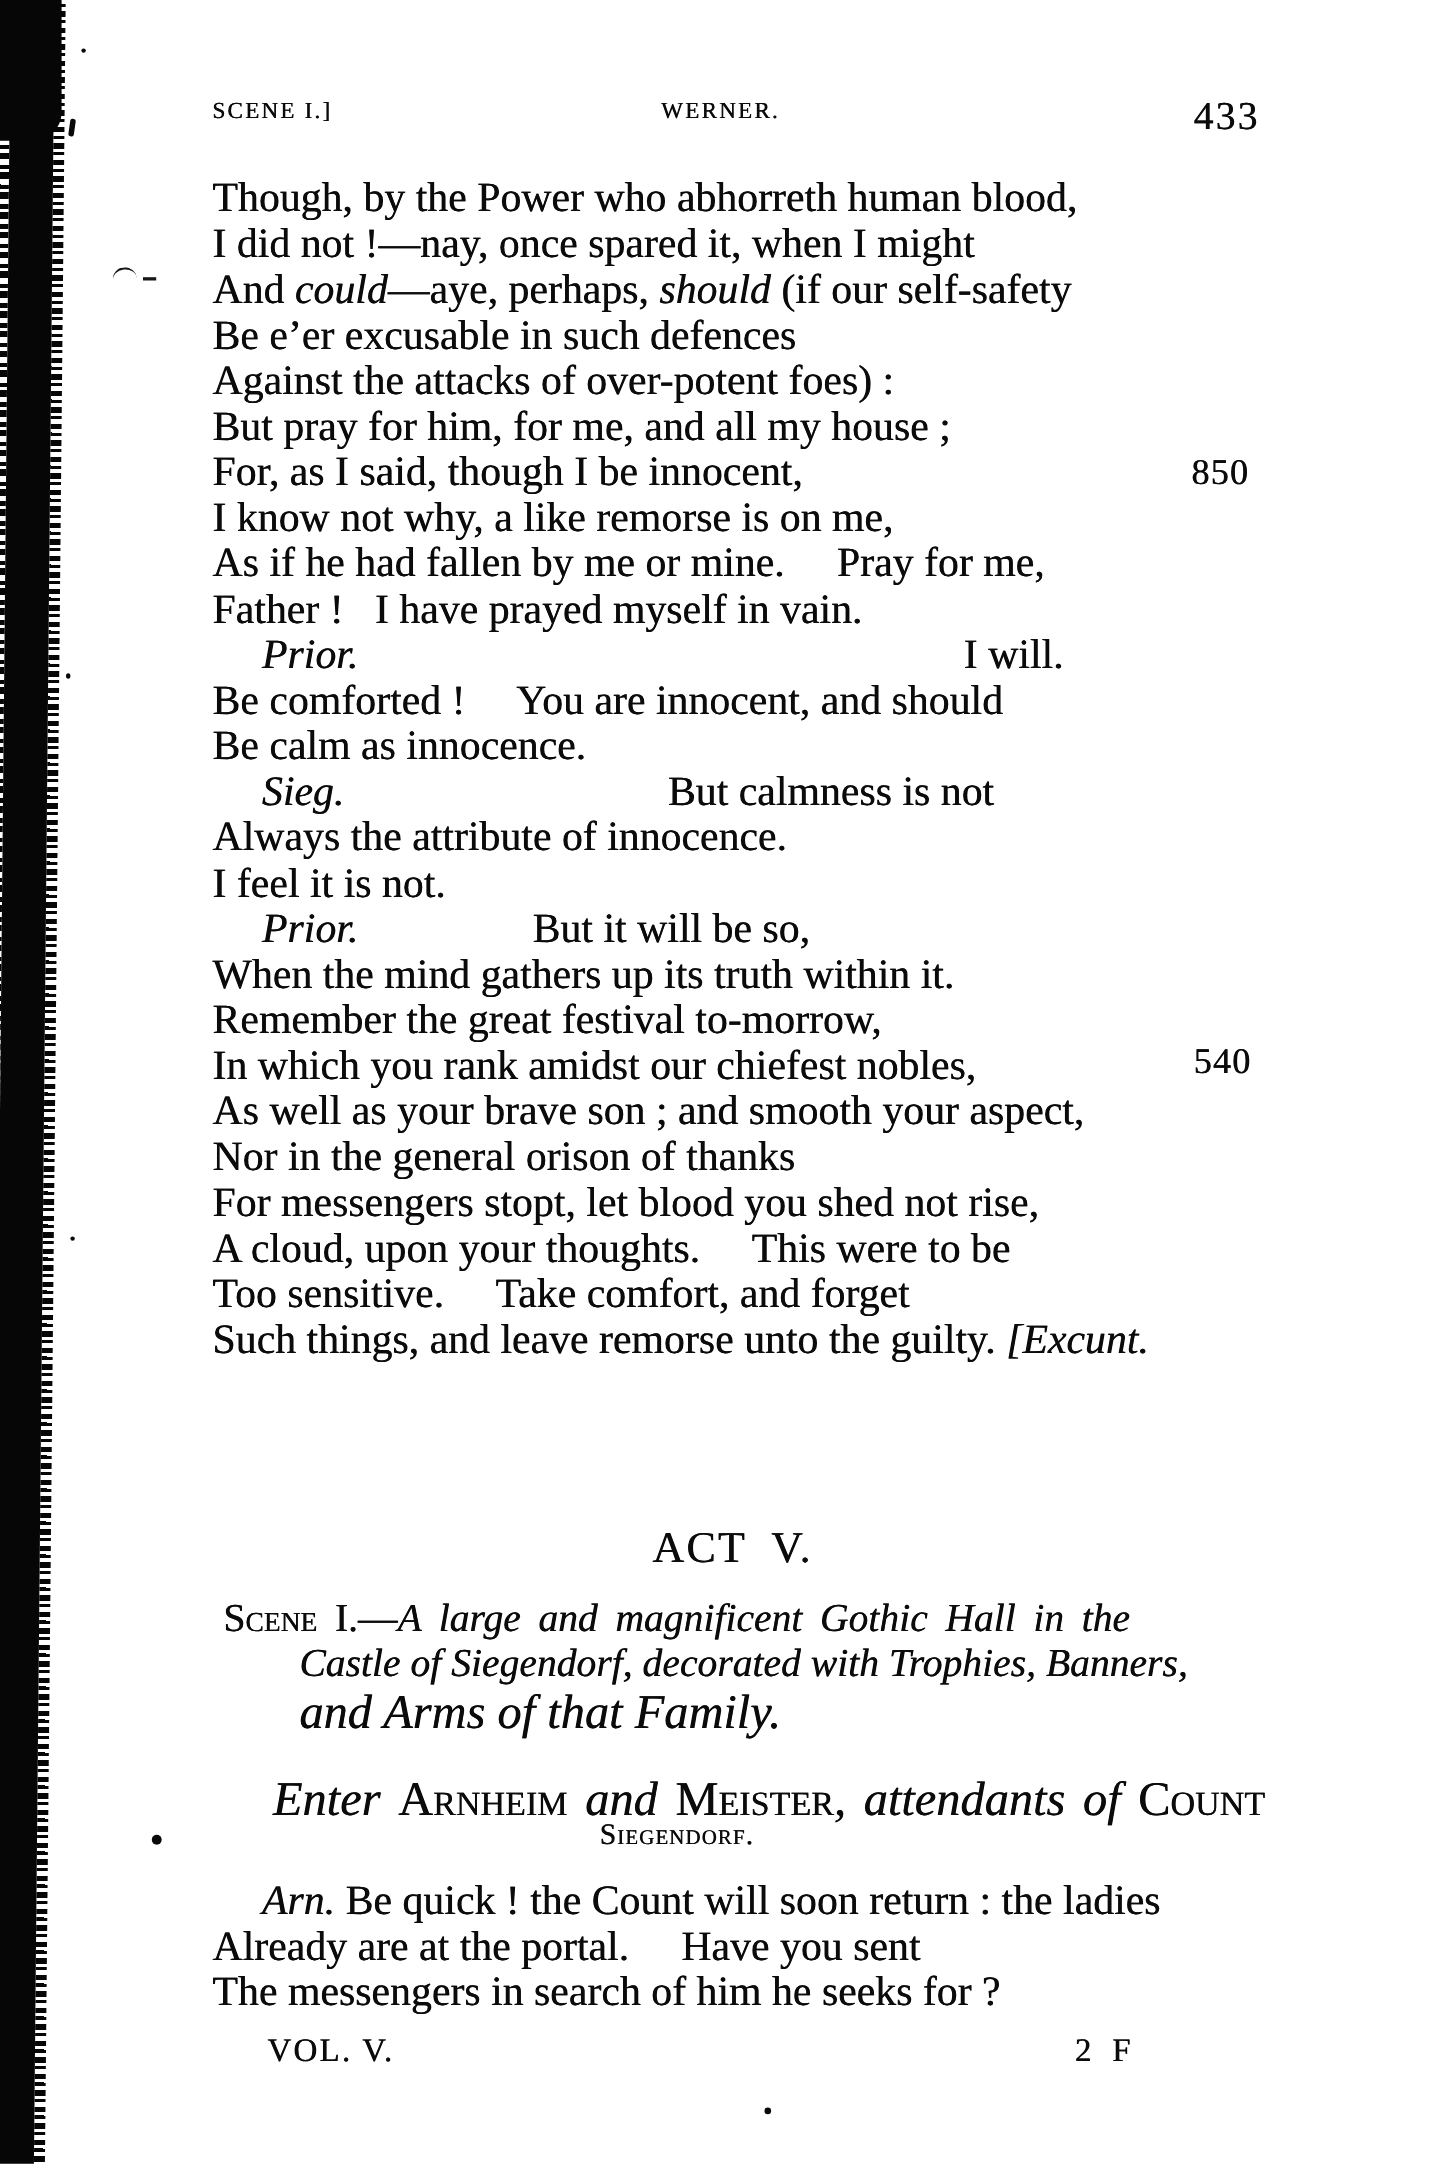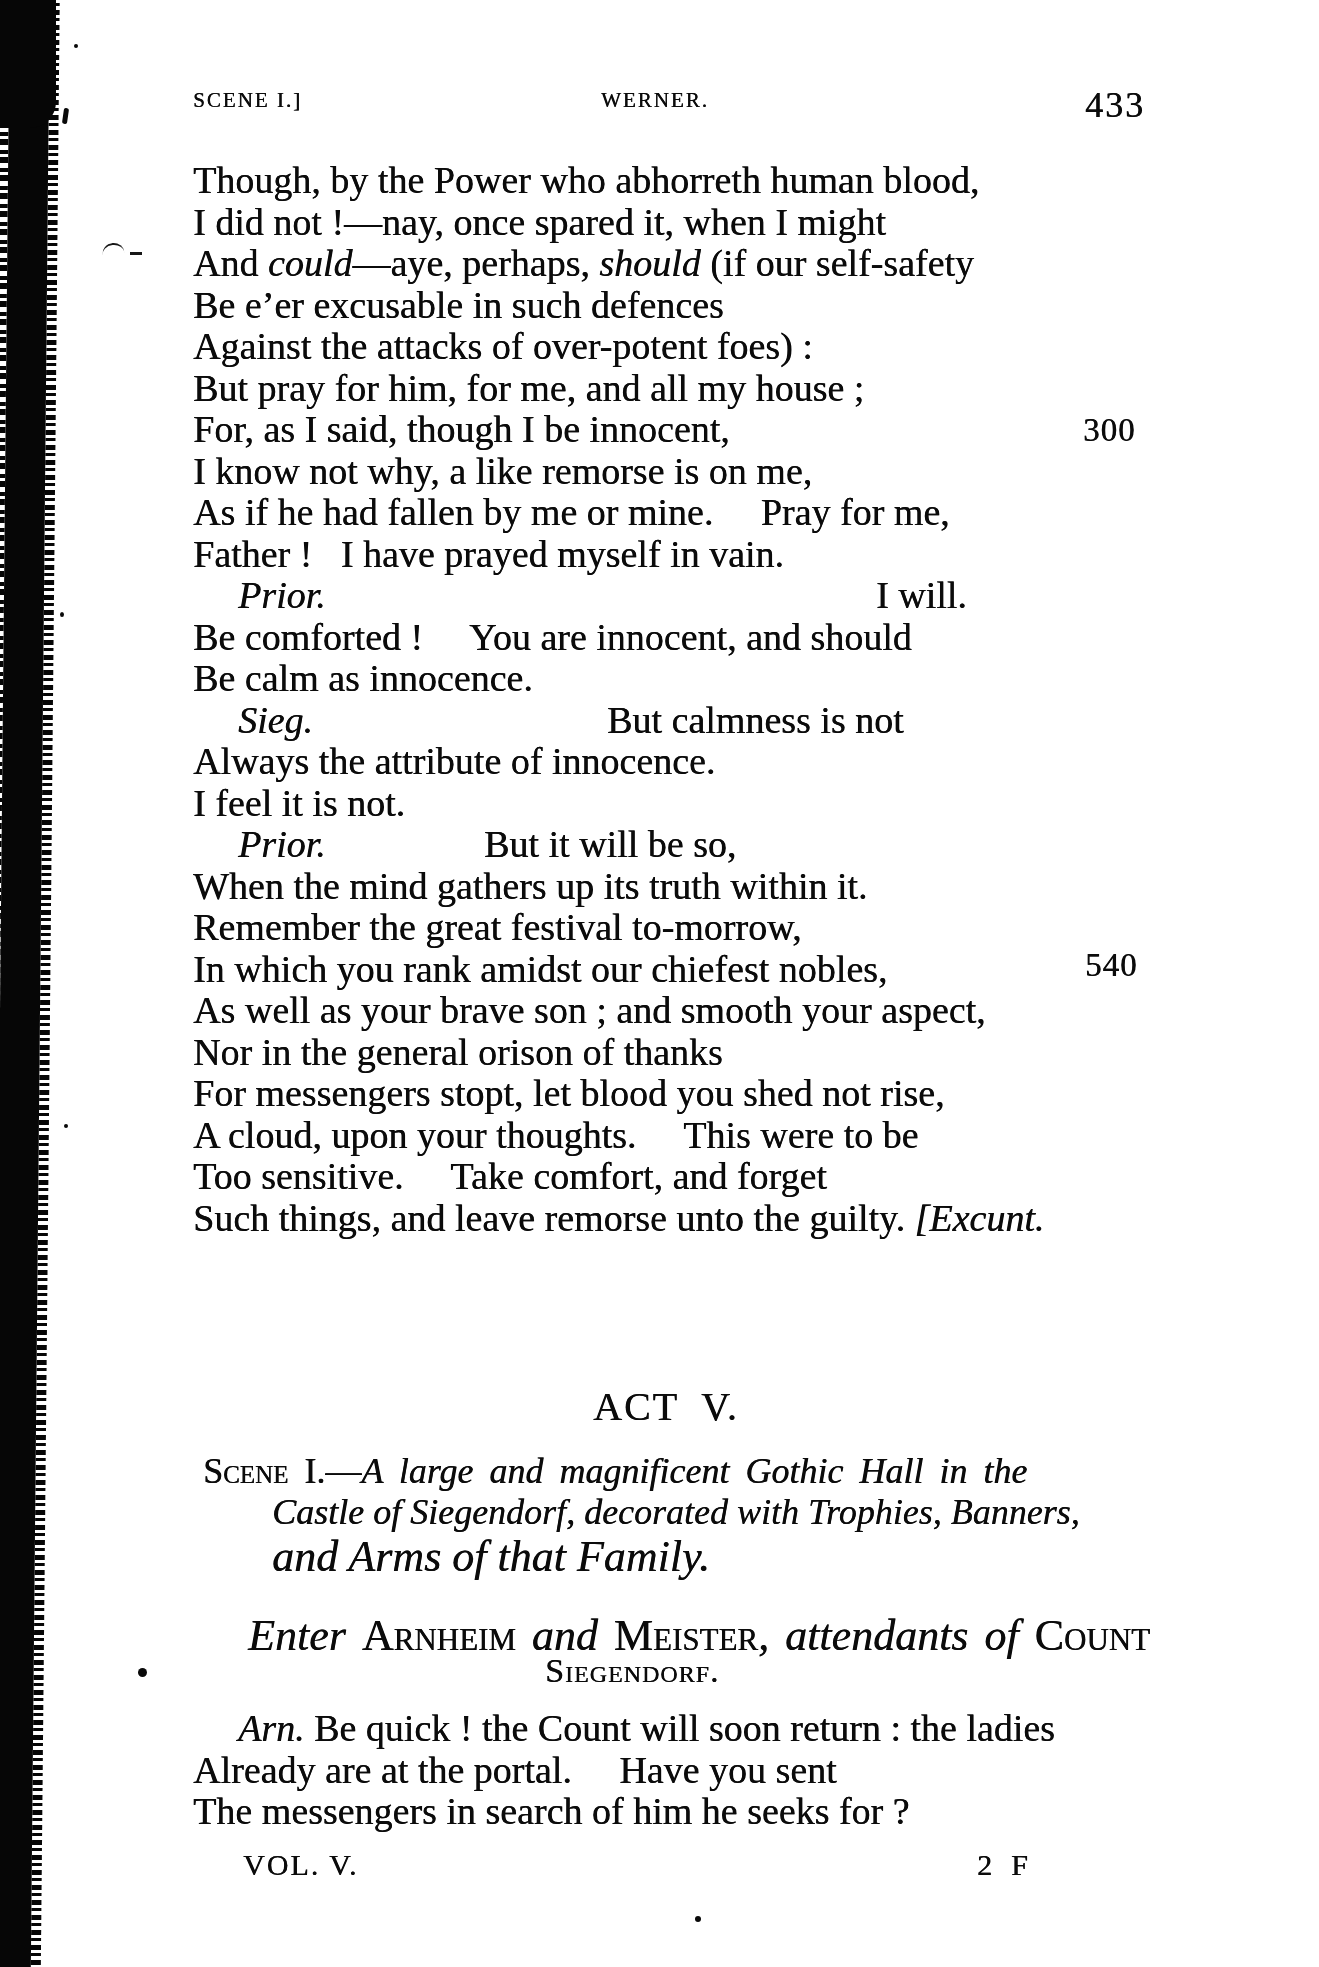--- a/index.html
+++ b/index.html
@@ -34,21 +34,21 @@
   .ind{margin-left:45px;}
   .hl{position:absolute;top:0;}
   .hl-iwill{left:683px;}
   .hl-calm{left:414px;}
   .hl-so{left:291px;}
   .act-heading{position:absolute;left:593px;top:1383px;font-size:40px;letter-spacing:2px;white-space:nowrap;}
   .scene-l1{position:absolute;left:203px;top:1450px;font-size:36px;word-spacing:7px;white-space:nowrap;}
   .scene-l2{position:absolute;left:272px;top:1491px;font-size:36px;font-style:italic;white-space:nowrap;}
   .scene-l3{position:absolute;left:272px;top:1531px;font-size:44px;font-style:italic;white-space:nowrap;}
   .entry-l1{position:absolute;left:248px;top:1610px;font-size:44px;word-spacing:5px;white-space:nowrap;}
-  .entry-l2{position:absolute;left:545px;top:1652px;font-size:34px;letter-spacing:1px;white-space:nowrap;}
+  .entry-l2{position:absolute;left:545px;top:1652px;font-size:27px;letter-spacing:1px;white-space:nowrap;}
   .dialogue{position:absolute;left:193px;top:1708px;font-size:38px;line-height:41.5px;white-space:nowrap;}
   .footer-vol{position:absolute;left:243px;top:1848px;font-size:30px;letter-spacing:2px;white-space:nowrap;}
   .footer-sig{position:absolute;left:977px;top:1848px;font-size:30px;letter-spacing:2px;white-space:nowrap;}
 </style>
 </head>
 <body>
 
 <div class="page">
 
   <div class="gutter"></div>
@@ -59,21 +59,21 @@
   <div class="speck" style="left:138px;top:1668px;width:9px;height:9px;"></div>
   <div class="speck" style="left:695px;top:1916px;width:6px;height:6px;"></div>
   <div class="speck" style="left:74px;top:44px;width:4px;height:4px;"></div>
   <div class="speck" style="left:60px;top:612px;width:4px;height:5px;"></div>
   <div class="speck" style="left:64px;top:1124px;width:4px;height:4px;"></div>
 
   <div class="hdr hdr-left ink">SCENE I.]</div>
   <div class="hdr hdr-center ink">WERNER.</div>
   <div class="pageno ink">433</div>
 
-  <div class="lineno ln-530 ink">300</div>
+  <div class="lineno ln-530 ink">850</div>
   <div class="lineno ln-540 ink">540</div>
 
   <div class="verse ink">
     <div class="line"><span>Though, by the Power who abhorreth human blood,</span></div>
     <div class="line"><span>I did not !—nay, once spared it, when I might</span></div>
     <div class="line"><span>And </span><span class="it">could</span><span>—aye, perhaps, </span><span class="it">should</span><span> (if our self-safety</span></div>
     <div class="line"><span>Be e’er excusable in such defences</span></div>
     <div class="line"><span>Against the attacks of over-potent foes) :</span></div>
     <div class="line"><span>But pray for him, for me, and all my house ;</span></div>
     <div class="line"><span>For, as I said, though I be innocent,</span></div>

